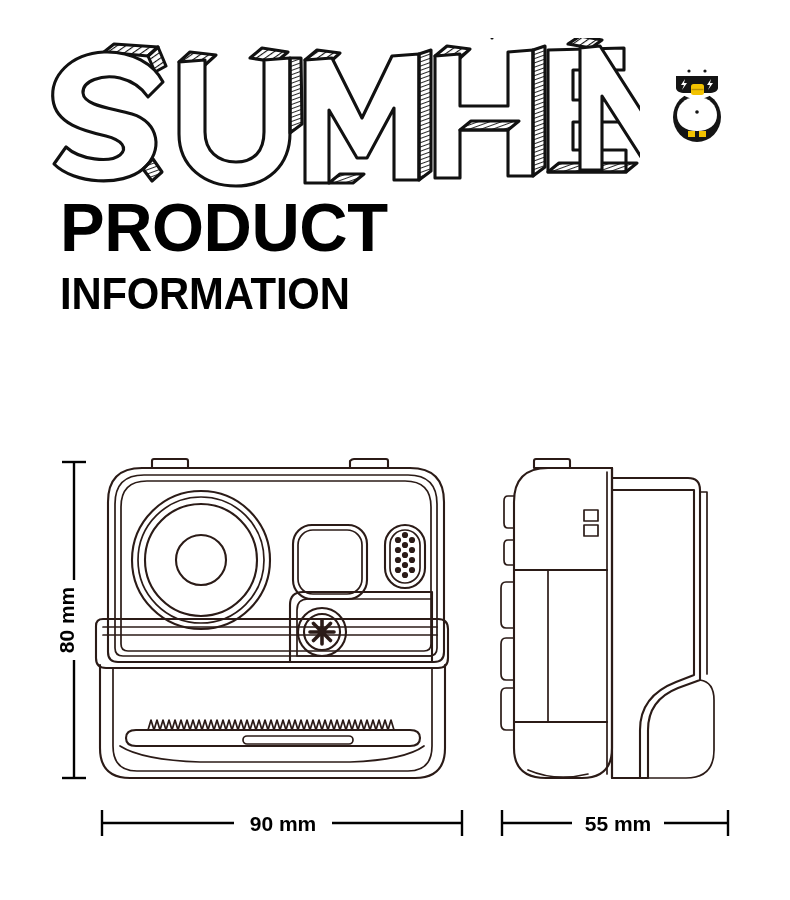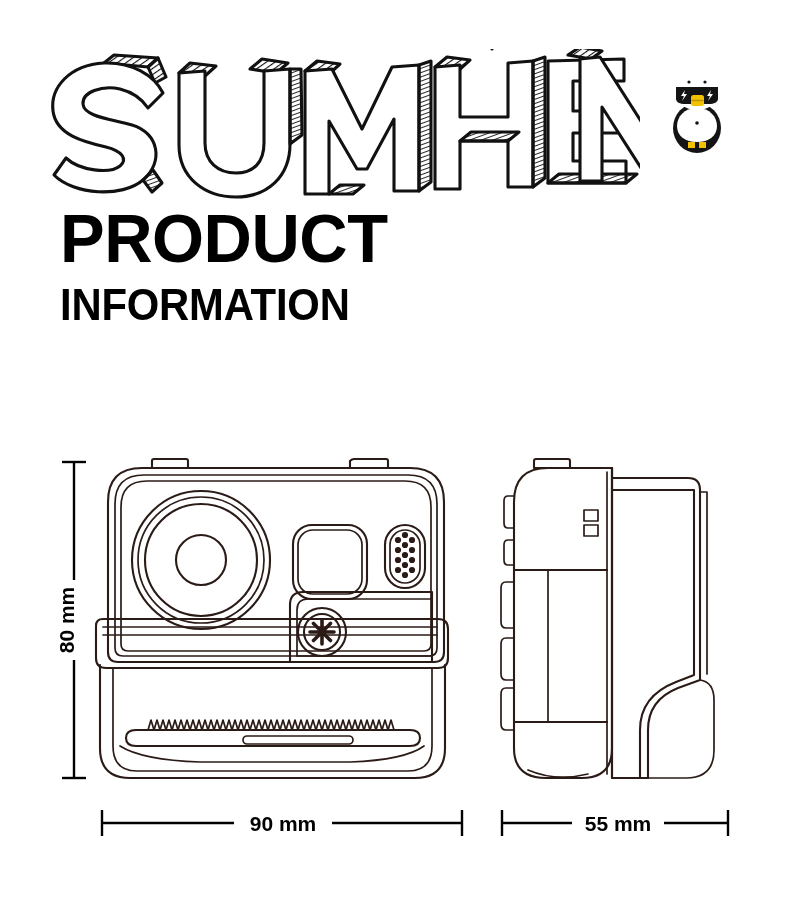--- a/index.html
+++ b/index.html
@@ -13,21 +13,21 @@
     height: 900px;
     position: relative;
     overflow: hidden;
     font-family: "Liberation Sans", sans-serif;
     color: #000000;
   }
 
   
   #header {
     position: absolute;
-    left: 0; top: 11px;
+    left: 0; top: 0;
     width: 686px;
     height: 350px;
   }
 
   #brand-logo {
     position: absolute;
     left: 40px;
     top: 38px;
     width: 600px;
     height: 150px;

